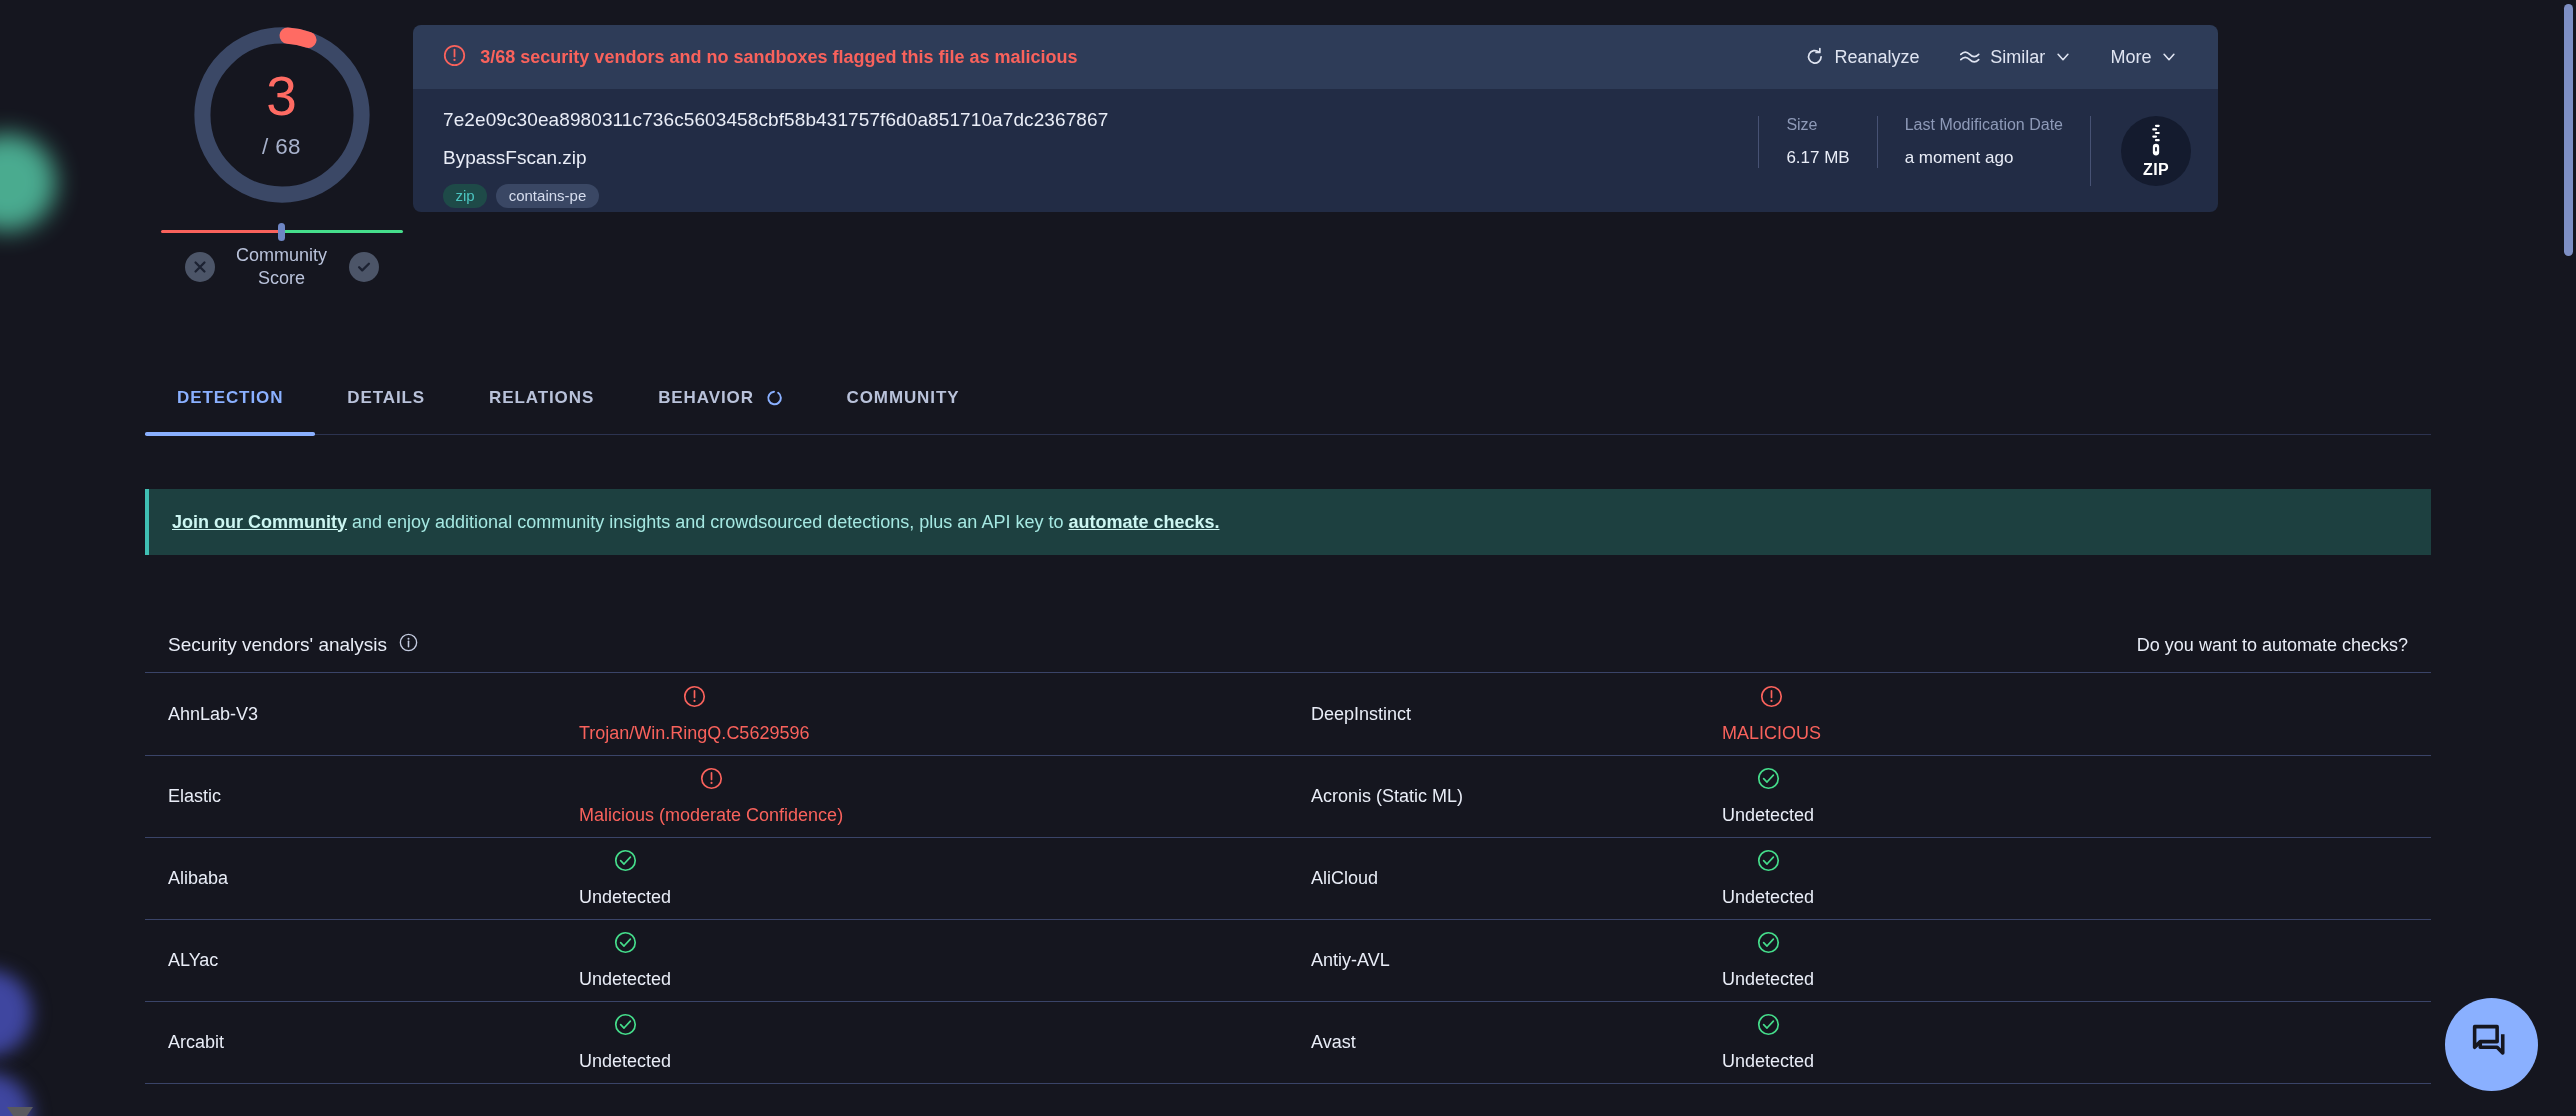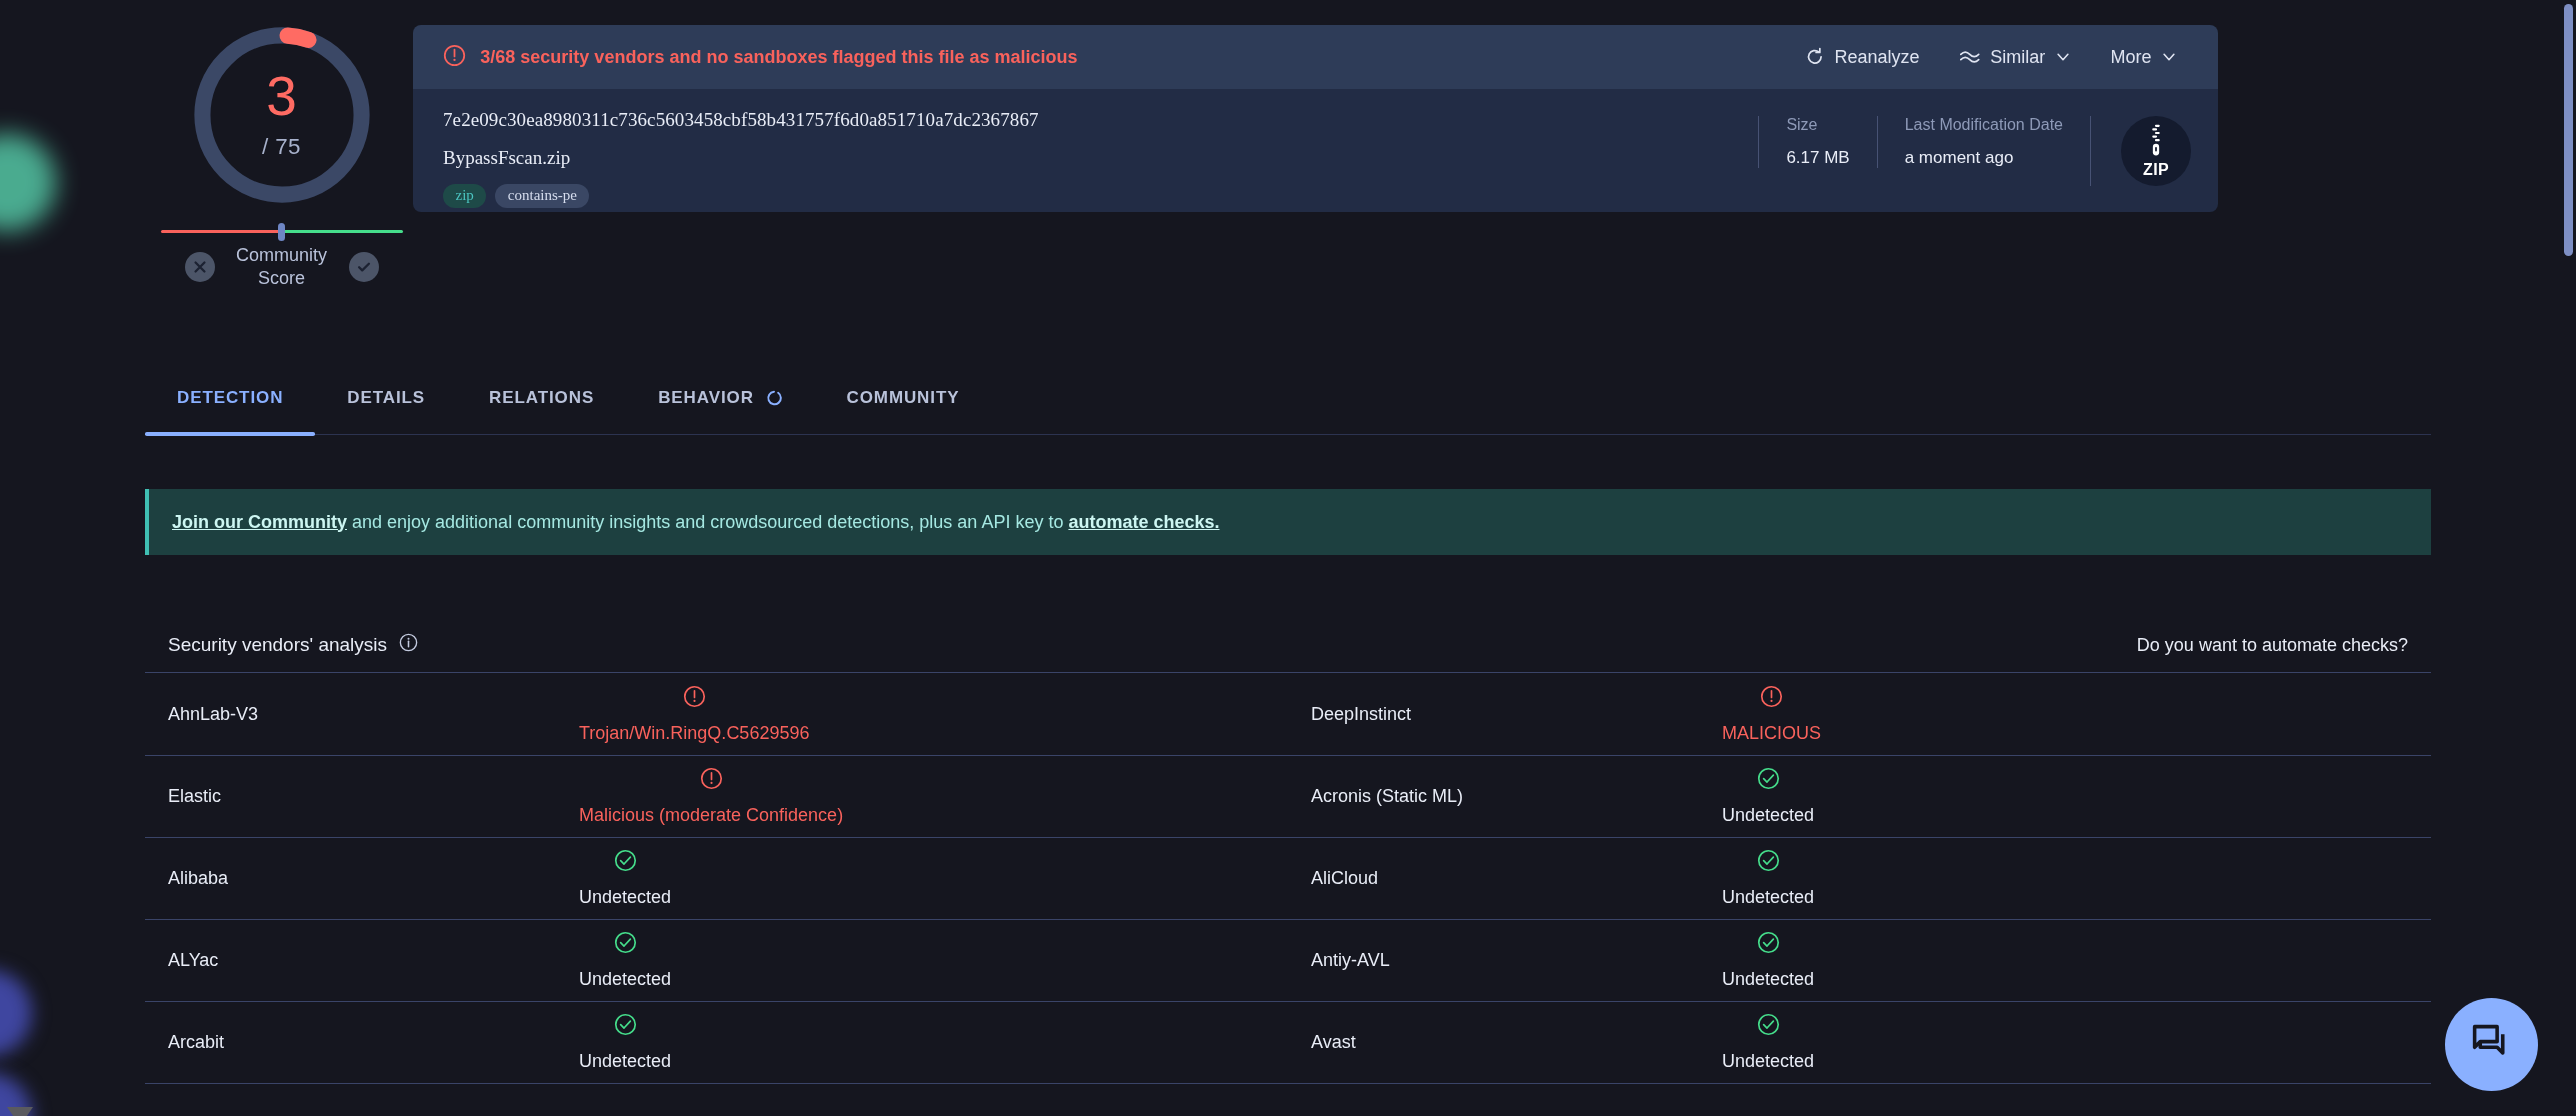--- a/index.html
+++ b/index.html
@@ -54,21 +54,21 @@
   .card-banner { background: #2e3c58; height: 64px; display: flex; align-items: center;
                  padding: 0 21px 0 30px; }
   .banner-left { display: flex; align-items: center; gap: 14.3px; flex: 1; }
   .banner-text { color: #f9625c; font-size: 18px; font-weight: bold; }
   .banner-actions { display: flex; align-items: center; gap: 0; }
   .ba-btn { display: flex; align-items: center; gap: 9.8px; color: #dfe4f1; font-size: 18px;
             padding: 5.4px 19.7px; cursor: pointer; }
   .ba-btn svg { display: block; flex: none; }
 
   .card-body { background: #222c45; height: 123px; display: flex; align-items: stretch; padding: 0; }
-  .cb-left { flex: 1; padding: 19.7px 0 0 30px; font-family: Liberation Serif, serif; }
+  .cb-left { flex: 1; padding: 19.7px 0 0 30px; }
   .hash { color: #e9edf7; font-size: 19px; letter-spacing: 0.1px; }
   .fname { color: #e9edf7; font-size: 19px; margin-top: 16px; }
   .tags { display: flex; gap: 9px; margin-top: 15px; }
   .tag { font-size: 15px; border-radius: 12.5px; padding: 3.6px 12.5px; }
   .tag-zip { background: #1e4a48; color: #4bc4c0; }
   .tag-pe  { background: #3a4764; color: #d6ddee; }
 
   .cb-right { display: flex; align-items: flex-start; padding: 27px 27px 0 0; gap: 0; }
   .meta { padding: 0 27px; border-left: 0.9px solid #475274; min-width: 116px; }
   .meta-label { font-size: 16px; color: #8e9ab8; white-space: nowrap; }
@@ -127,21 +127,21 @@
   <div class="blob-p2-tri"></div>
 
   <div class="score-panel">
     <div class="donut-wrap">
       <svg width="186" height="186" viewBox="0 0 208 208">
         <circle cx="104" cy="104" r="89" fill="none" stroke="#3b4866" stroke-width="18"></circle>
         <circle cx="104" cy="104" r="89" fill="none" stroke="#ff6b63" stroke-width="18" stroke-linecap="round" stroke-dasharray="24 535" transform="rotate(-86 104 104)"></circle>
       </svg>
       <div class="donut-center">
         <div class="donut-num">3</div>
-        <div class="donut-den">/ 75</div>
+        <div class="donut-den">/ 68</div>
       </div>
     </div>
 
     <div class="cs-bar">
       <div class="cs-knob"></div>
     </div>
 
     <div class="cs-row">
       <div class="cs-circ">
         <svg width="16" height="16" viewBox="0 0 18 18">

